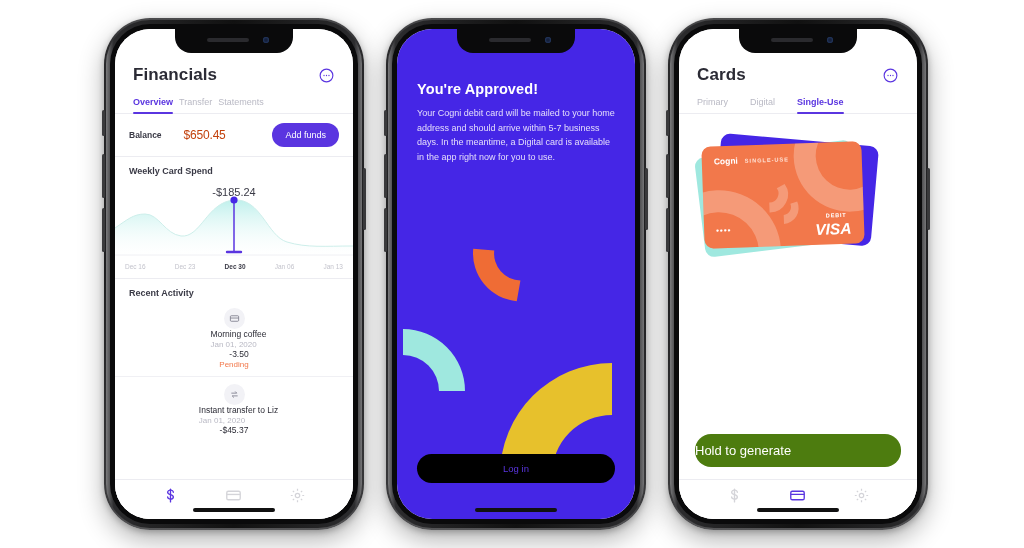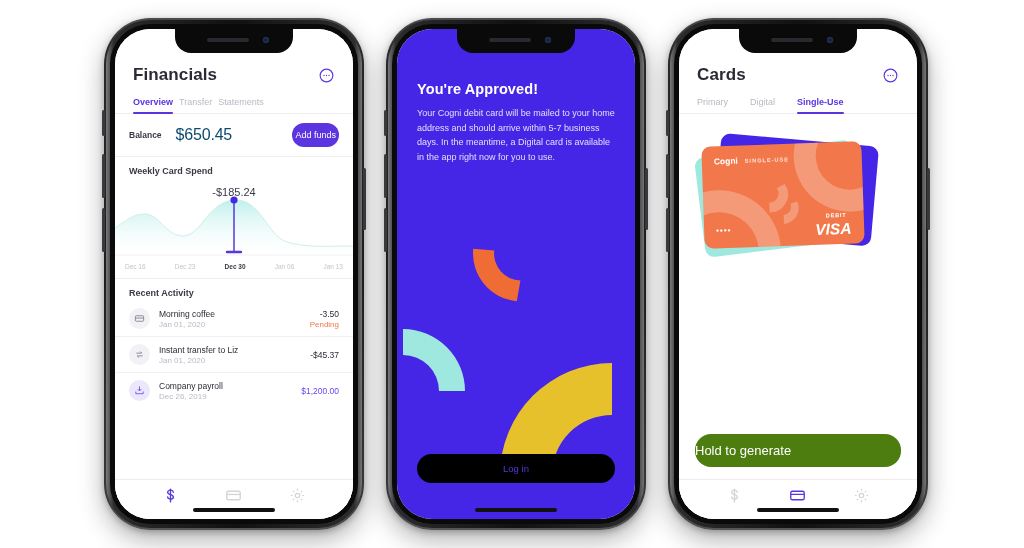--- a/index.html
+++ b/index.html
@@ -54,35 +54,35 @@
   .ico-support{ width:17px; height:17px; }
 
   .tabs{ display:flex; gap:6px; padding:0 18px; border-bottom:1px solid #ececf1; }
   .tab{ font-size:9px; color:#b9b9c4; padding:3px 0 6px 0; position:relative; }
   .tab.on{ color:#5a35e0; font-weight:600; }
   .tab.on::after{ content:""; position:absolute; left:0; right:0; bottom:-1px; height:2px;
     background:#5a35e0; border-radius:2px; }
 
   .balrow{ display:flex; align-items:center; padding:9px 14px 9px 14px; border-bottom:1px solid #ececf1; }
   .bal-lab{ font-size:8.5px; font-weight:700; color:#3a3a46; }
-  .bal-val{ font-size:16px; color:#0c4a6e; margin-left:14px; letter-spacing:-.2px; }
+  .bal-val{ font-size:12px; color:#c2410c; margin-left:22px; letter-spacing:-.2px; }
   .addfunds{ margin-left:auto; background:#5a35e0; color:#fff; font-size:9px;
-    border:0; border-radius:14px; padding:7px 3px; cursor:pointer; }
+    border:0; border-radius:14px; padding:7px 13px; cursor:pointer; }
 
   .sec-t{ font-size:9px; font-weight:700; color:#3a3a46; padding:9px 14px 2px 14px; }
   .chartwrap{ position:relative; padding:0 0 0 0; border-bottom:1px solid #ececf1; }
   .chart-val{ position:absolute; left:0; right:0; top:8px; text-align:center;
     font-size:11px; color:#3a3a46; }
   .xaxis{ display:flex; justify-content:space-between; padding:3px 10px 8px 10px; }
   .xaxis span{ font-size:6.5px; color:#c3c3cc; }
   .xaxis span.on{ color:#3a3a46; font-weight:700; }
 
   .actlist{ flex:1; overflow:hidden; }
   .act-h{ font-size:9px; font-weight:700; color:#3a3a46; padding:9px 14px 3px 14px; }
-  .act{ display:flex; align-items:center; padding:7px 14px; border-bottom:1px solid #f0f0f4; }
+  .act{ display:flex; align-items:center; padding:7px 14px; border-bottom:1px solid #f0f0f4;flex-direction:column; }
   .act:last-child{ border-bottom:0; }
   .act .av{ width:21px; height:21px; border-radius:50%; background:#f2f2f6;
     display:flex; align-items:center; justify-content:center; flex:0 0 21px; }
   .act .av.hl{ background:#ece7fd; }
   .act .tx{ margin-left:9px; flex:1; min-width:0; }
   .act .t1{ font-size:8.5px; color:#2b2b35; }
   .act .t2{ font-size:8px; color:#b9b9c4; margin-top:1px; }
   .act .rt{ text-align:right; }
   .act .a1{ font-size:8.5px; color:#2b2b35; }
   .act .a1.pos{ color:#6a45ee; }
@@ -217,36 +217,20 @@
             </span>
             <span class="tx">
               <div class="t1">Instant transfer to Liz</div>
               <div class="t2">Jan 01, 2020</div>
             </span>
             <span class="rt">
               <div class="a1">-$45.37</div>
             </span>
           </div>
 
-          <div class="act">
-            <span class="av hl">
-              <svg viewBox="0 0 24 24" width="11" height="11" fill="none" stroke="#6a45ee" stroke-width="1.8" stroke-linecap="round">
-                <path d="M12 4v8"></path>
-                  <path d="M8.5 9.5 12 13l3.5-3.5"></path>
-                  <path d="M4 15v4h16v-4"></path>
-              </svg>
-            </span>
-            <span class="tx">
-              <div class="t1">Company payroll</div>
-              <div class="t2">Dec 26, 2019</div>
-            </span>
-            <span class="rt">
-              <div class="a1 pos">$1,200.00</div>
-            </span>
-          </div>
         </div>
 
         <div class="tabbar">
           <span class="ti on">
             <svg viewBox="0 0 24 24" width="17" height="17" fill="none" stroke="#5a35e0" stroke-width="1.9" stroke-linecap="round">
               <path d="M12 3v18"></path>
                 <path d="M16 7.5c0-1.9-1.8-3-4-3s-4 1.1-4 3 1.8 2.7 4 3.3 4 1.4 4 3.3-1.8 3-4 3-4-1.1-4-3"></path>
             </svg>
           </span>
           <span class="ti">

